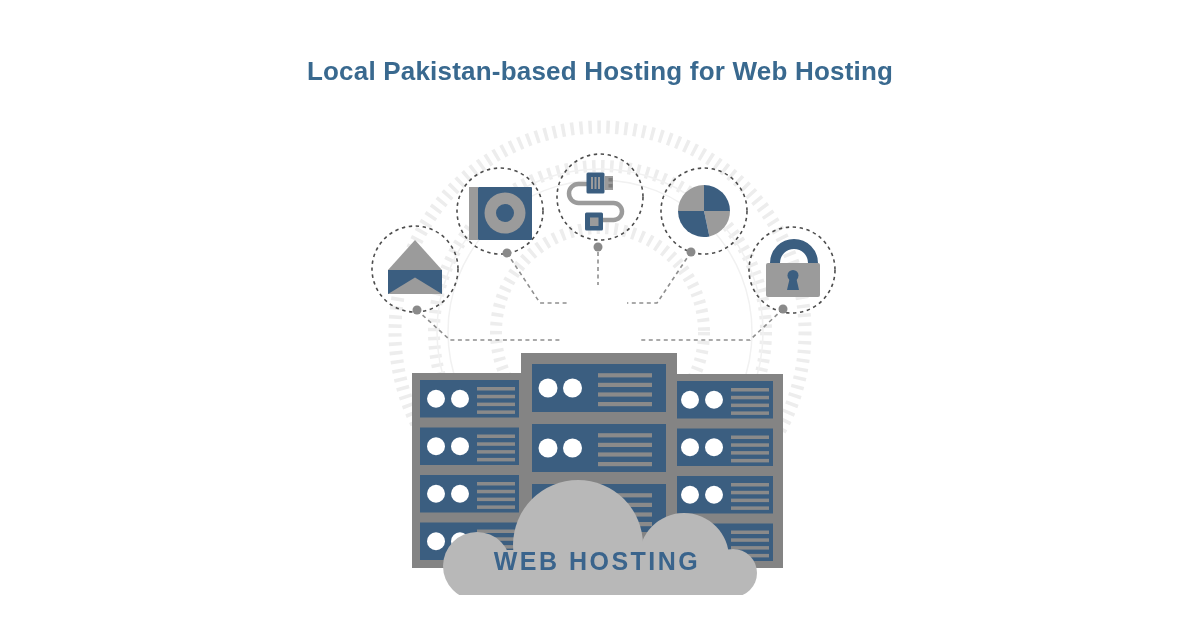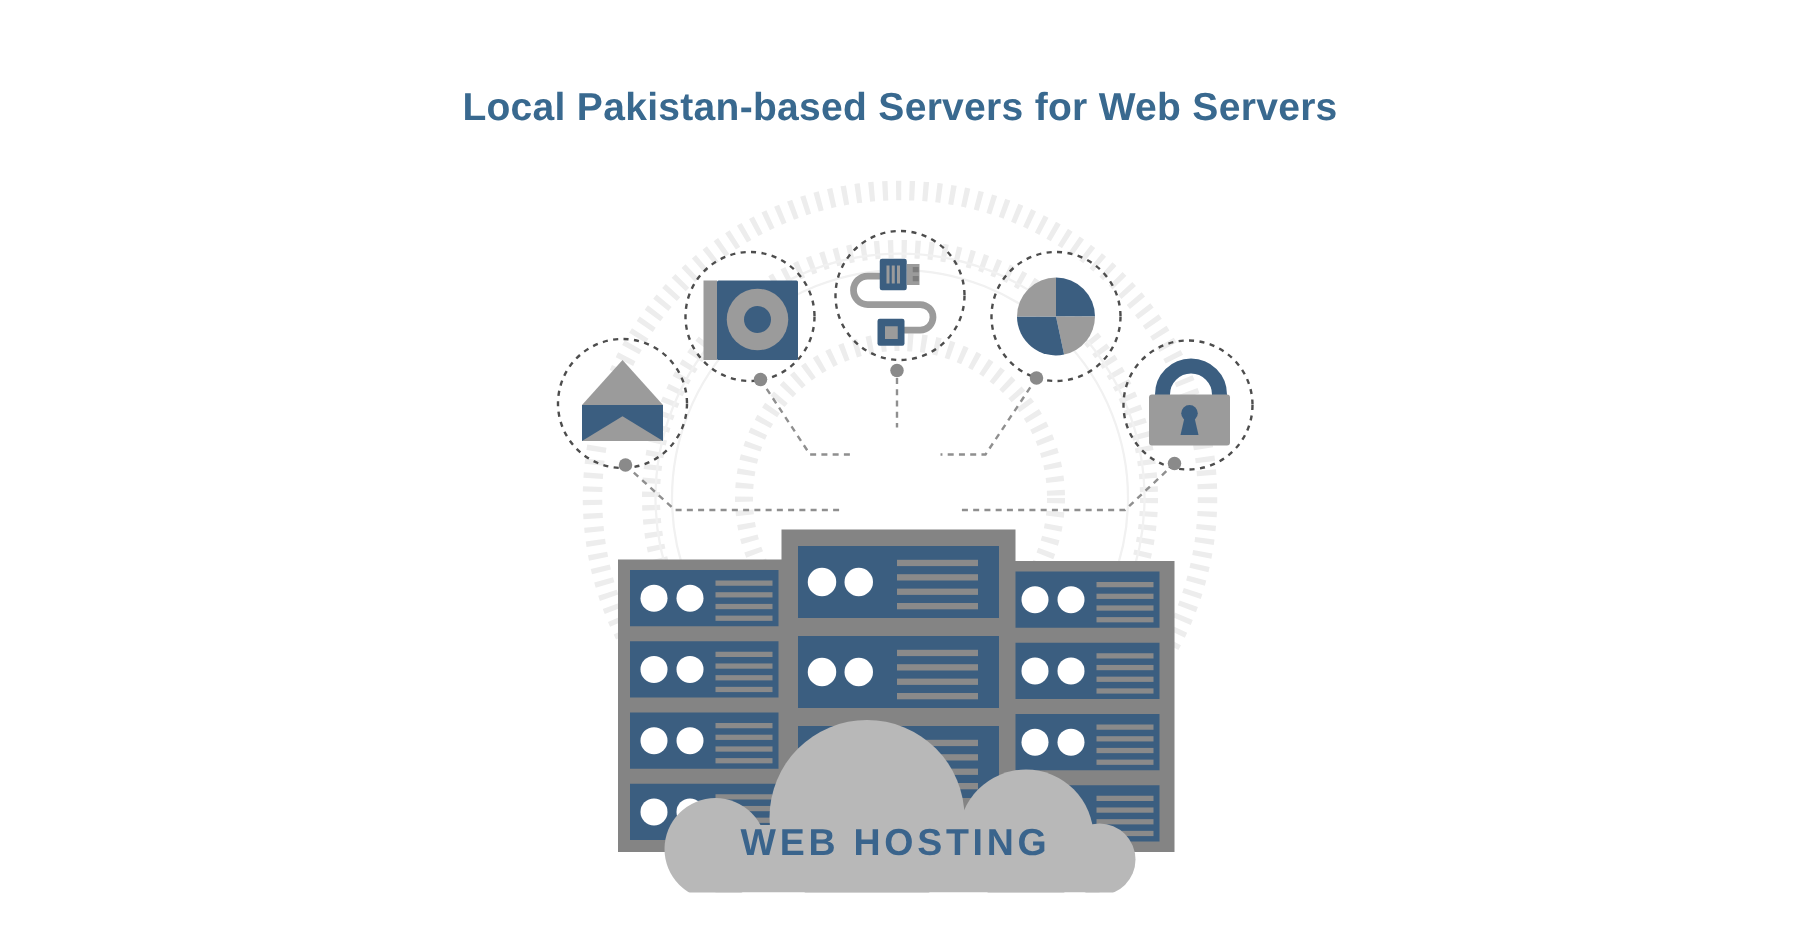--- a/index.html
+++ b/index.html
@@ -39,21 +39,21 @@
     fill:var(--cloud-label-blue,#3a648c);
     font-family:"Liberation Sans", sans-serif;
     font-weight:700;font-size:25px;letter-spacing:2.5px;
   }
 </style>
 </head>
 <body style="background: rgb(255, 255, 255);">
 
 <div class="banner">
 
-  <div class="title">Local Pakistan-based Servers for Web Servers</div>
+  <div class="title">Local Pakistan-based Hosting for Web Hosting</div>
 
   <svg class="illustration" width="1200" height="630" viewBox="0 0 1200 630">
 
     <defs>
 
       <g id="side-panel">
         <rect x="0" y="0" width="99" height="37.5" class="fill-blue"></rect>
         <circle cx="16" cy="18.75" r="9" class="fill-white"></circle>
         <circle cx="40" cy="18.75" r="9" class="fill-white"></circle>
         <rect x="57" y="7" width="38" height="3.5" class="fill-bar"></rect>

